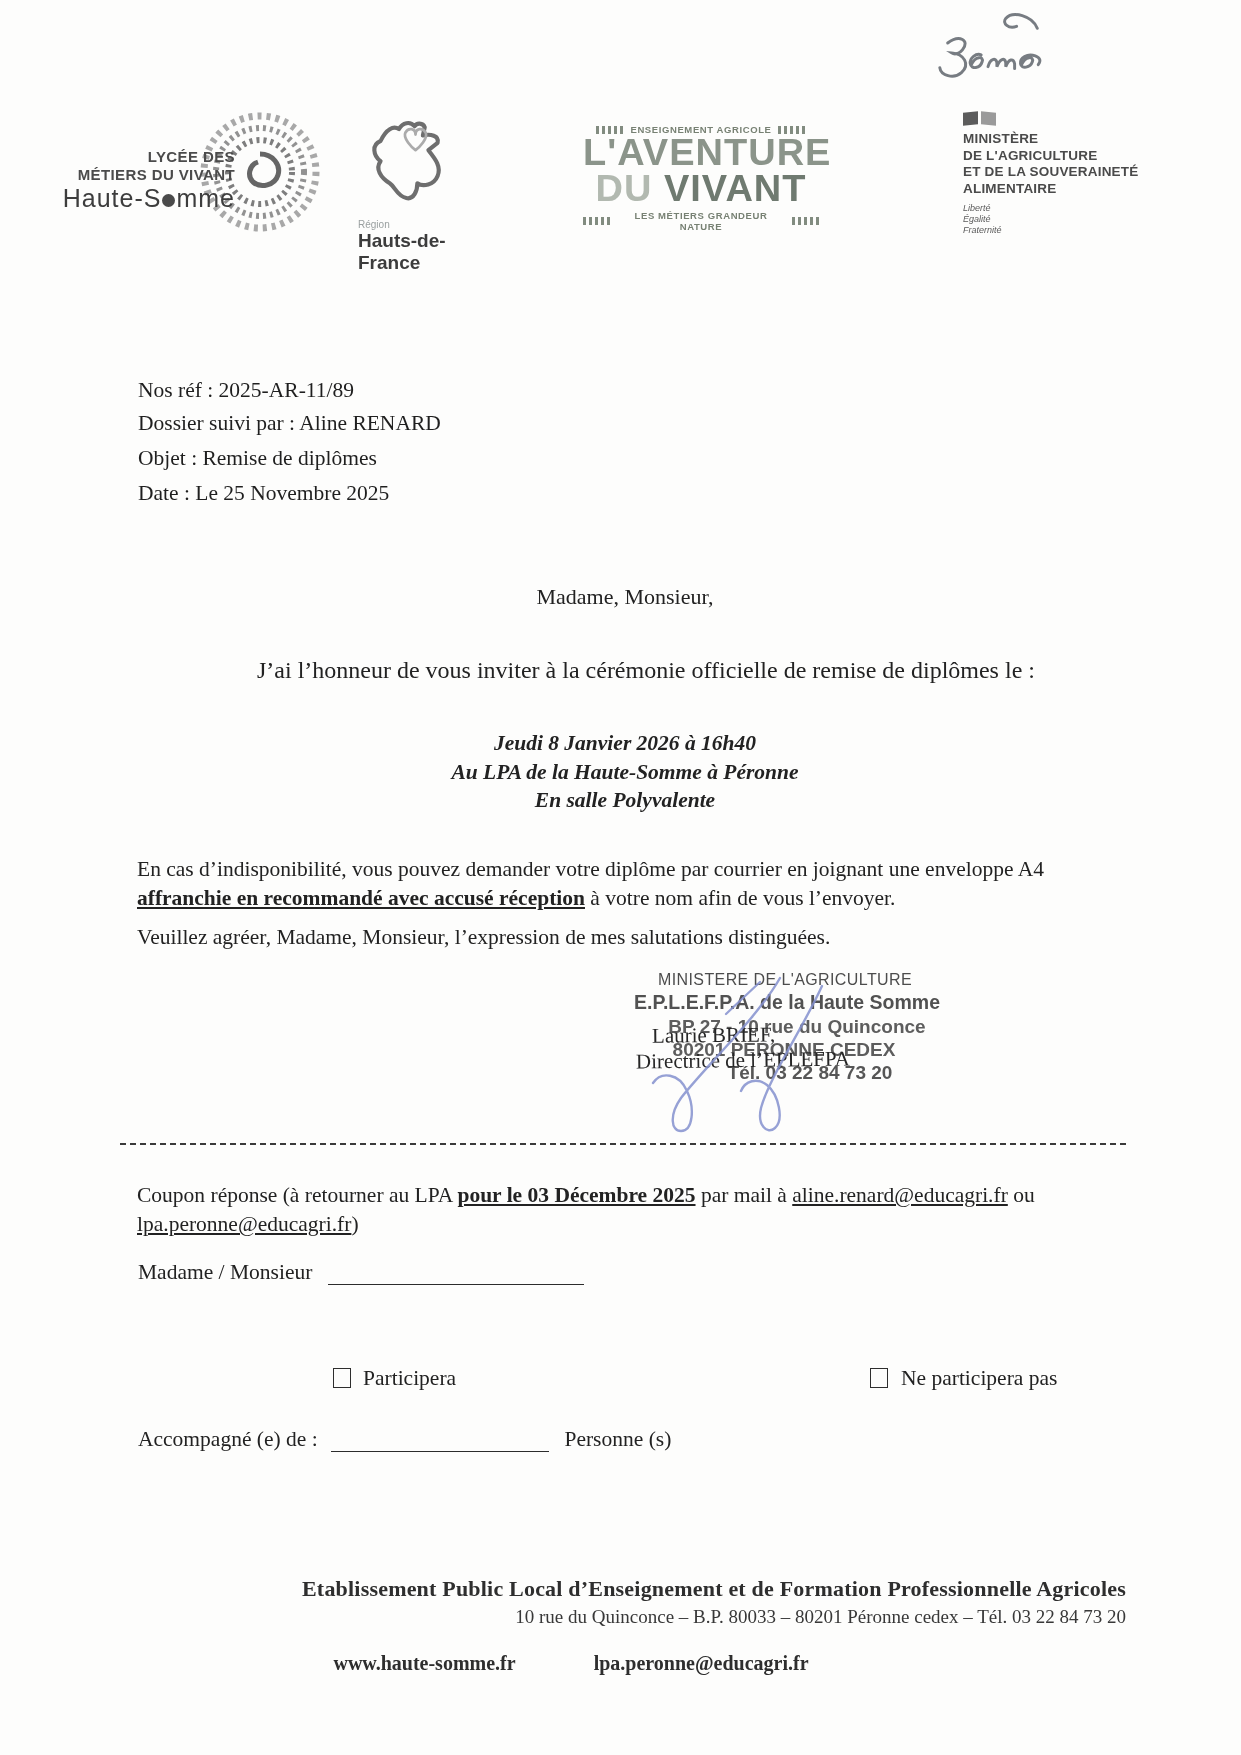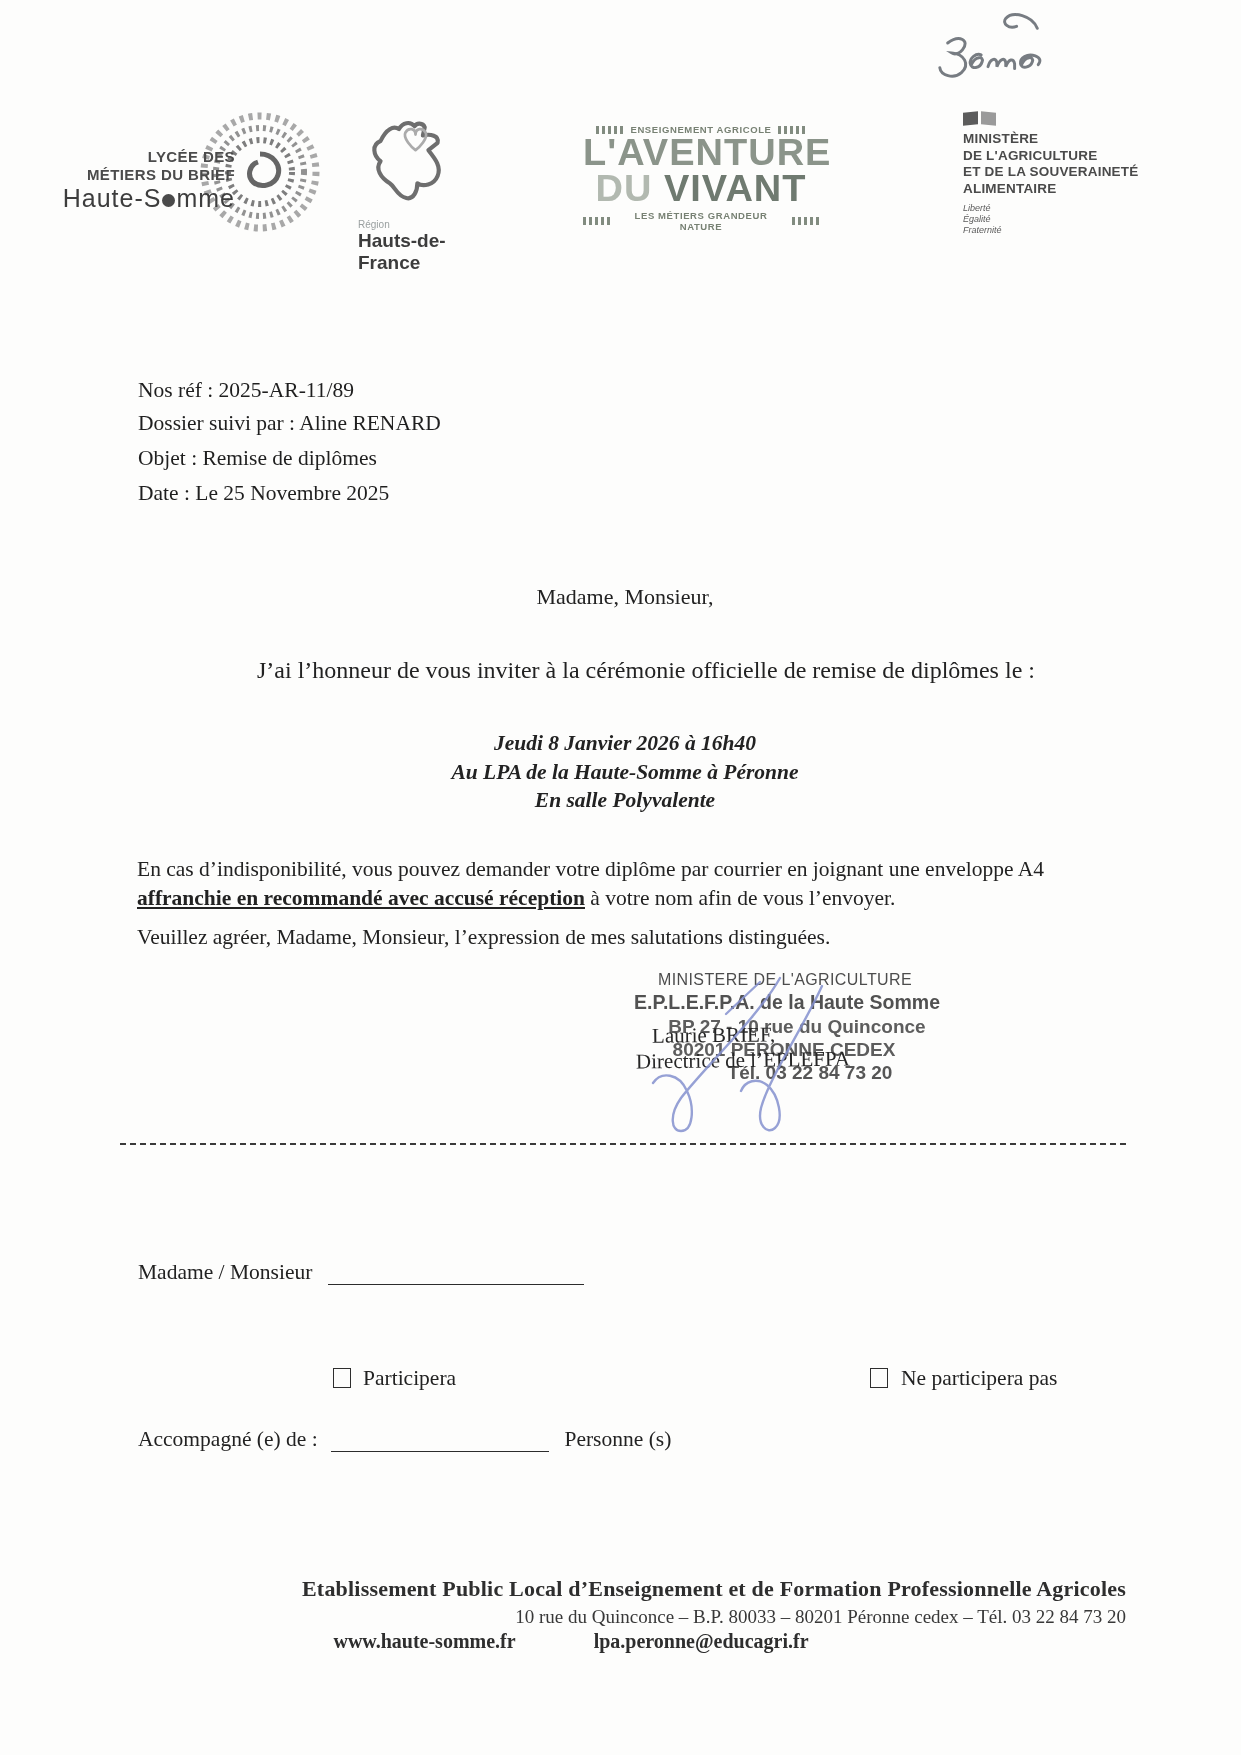--- a/index.html
+++ b/index.html
@@ -69,21 +69,21 @@
   .cb2{left:870px;top:1368px;}
   .cb-label1{left:363px;top:1366px;font-size:21.5px;}
   .cb-label2{left:901px;top:1366px;font-size:21.5px;}
   .accomp{left:138px;top:1427px;font-size:21.5px;}
   .accomp-line{width:218px;margin-left:8px;margin-right:10px;}
 
   
   .footer{left:16px;top:1576px;width:1110px;text-align:right;color:#2e2e2e;}
   .foot-1{font-size:22px;font-weight:bold;letter-spacing:.2px;}
   .foot-2{font-size:19px;margin-top:4px;color:#383838;}
-  .foot-3{margin-top:2px;font-size:20px;font-weight:bold;display:flex;justify-content:center;gap:78px;}
+  .foot-3{margin-top:24px;font-size:20px;font-weight:bold;display:flex;justify-content:center;gap:78px;}
 
   .annotation{left:926px;top:8px;}
 </style>
 </head>
 <body>
 
 <div class="page">
 
   <div class="abs annotation" aria-label="3eme">
     <svg width="128" height="76" viewBox="0 0 130 76">
@@ -102,21 +102,21 @@
       <g fill="none">
         <circle cx="62" cy="62" r="56" stroke="#a8a8a8" stroke-width="7" stroke-dasharray="4 5"></circle>
         <circle cx="62" cy="62" r="44" stroke="#929292" stroke-width="6" stroke-dasharray="3 4"></circle>
         <circle cx="62" cy="62" r="32" stroke="#7e7e7e" stroke-width="6" stroke-dasharray="3 4"></circle>
         <path d="M 62 44 C 75 44, 83 55, 80 65 C 77 75, 63 79, 55 72 C 49 66, 51 55, 60 52" stroke="#666" stroke-width="5"></path>
       </g>
     </svg>
   </div>
   <div class="abs lycee-text sans" style="right:auto;left:60px;top:148px;width:175px;">
     <div class="lycee-l1">LYCÉE DES</div>
-    <div class="lycee-l2">MÉTIERS DU BRIEF</div>
+    <div class="lycee-l2">MÉTIERS DU VIVANT</div>
     <div class="lycee-l3"><span>Haute-S</span><span class="dot-o"></span><span>mme</span></div>
   </div>
 
   <div class="abs region sans">
     <svg width="92" height="92" viewBox="0 0 100 100" style="margin-left:6px;">
       <g fill="none" stroke-linejoin="round">
         <path d="M 38 12 C 42 5, 50 3, 55 9 C 57 5, 64 5, 66 10 L 64 19 C 72 17, 82 19, 80 27 L 70 35 C 78 45, 84 53, 80 63 C 76 73, 64 75, 58 71 C 58 79, 54 89, 46 87 C 36 85, 34 75, 28 71 C 18 65, 12 55, 18 47 C 10 41, 8 29, 18 25 C 24 12, 32 8, 38 12 Z" stroke="#6e6e6e" stroke-width="4.5"></path>
         <path d="M 45 16 C 48 10, 56 11, 56 18 C 56 11, 64 10, 67 16 C 70 22, 60 32, 56 35 C 52 32, 42 22, 45 16" stroke="#ababab" stroke-width="3"></path>
       </g>
     </svg>
@@ -191,20 +191,24 @@
       <g fill="none" stroke="#8591cf" stroke-width="2.4" stroke-linecap="round" opacity=".85">
         <path d="M 172 6 C 150 45, 96 96, 73 126 C 61 143, 63 159, 73 159 C 85 159, 87 136, 79 119 C 71 101, 53 99, 45 111"></path>
         <path d="M 214 14 C 195 56, 161 106, 153 136 C 149 153, 159 163, 167 156 C 176 148, 171 123, 159 113 C 149 105, 137 109, 133 119"></path>
         <path d="M 118 42 L 152 10"></path>
       </g>
     </svg>
   </div>
 
   <div class="abs sep"></div>
 
+  <div class="abs coupon">
+    <span>Coupon réponse (à retourner au LPA </span><span class="bold-underline">pour le 03 Décembre 2025</span><span> par mail à </span><span class="u">aline.renard@educagri.fr</span><span> ou</span><br>
+    <span class="u">lpa.peronne@educagri.fr</span><span>)</span>
+  </div>
 
   <div class="abs name-row">
     <span>Madame / Monsieur</span>
     <span class="write-line name-line"></span>
   </div>
 
   <span class="abs cb cb1"></span>
   <span class="abs cb-label1">Participera</span>
   <span class="abs cb cb2"></span>
   <span class="abs cb-label2">Ne participera pas</span>

